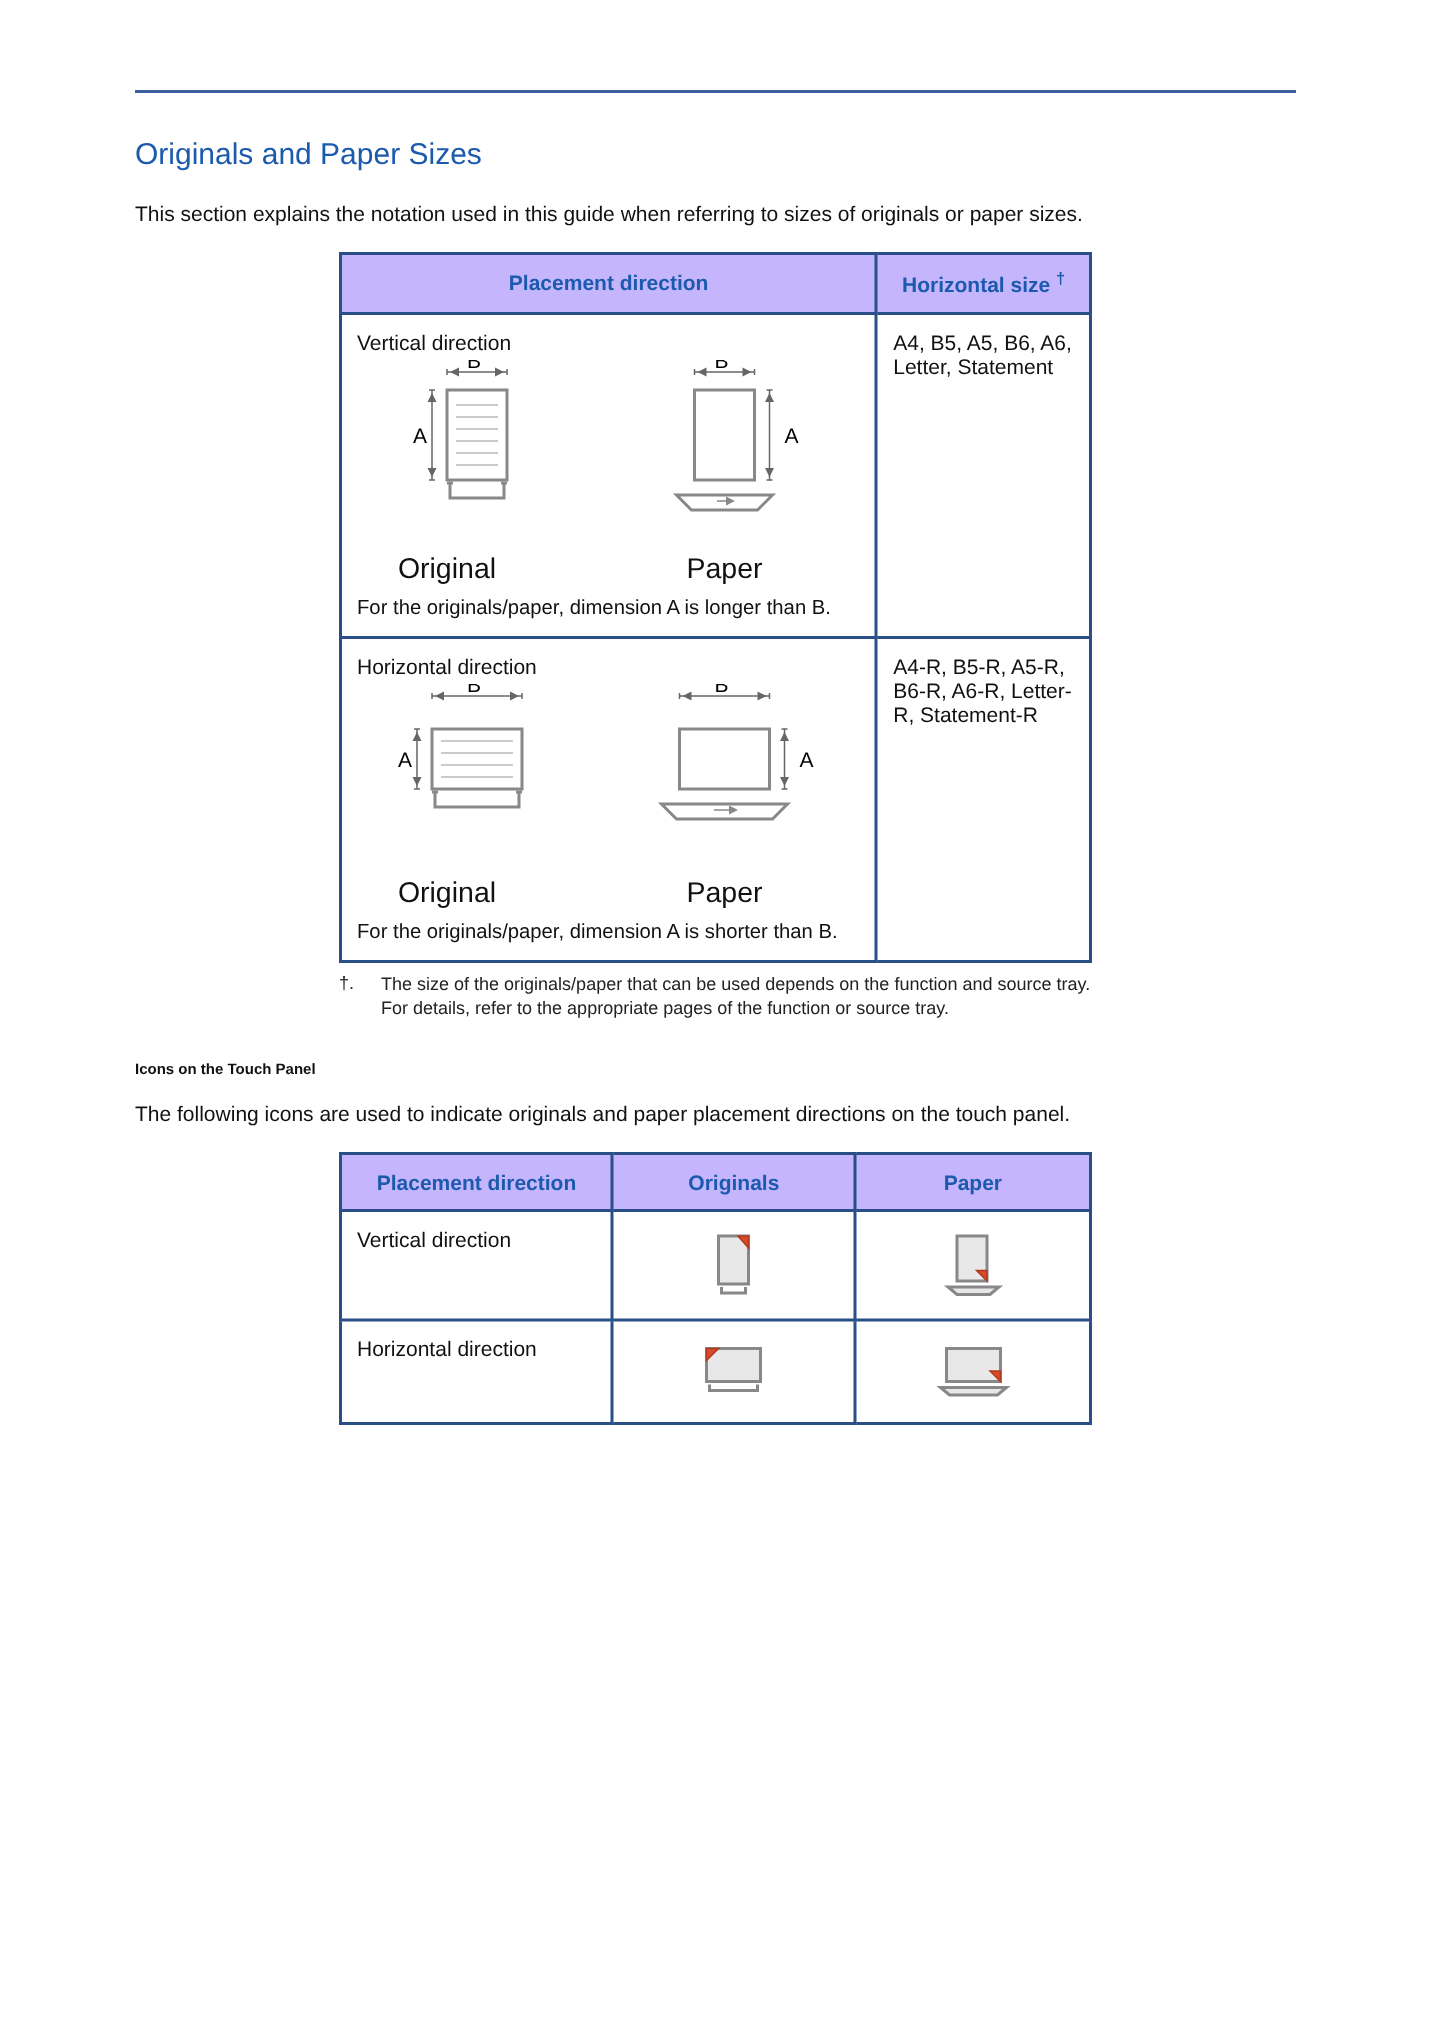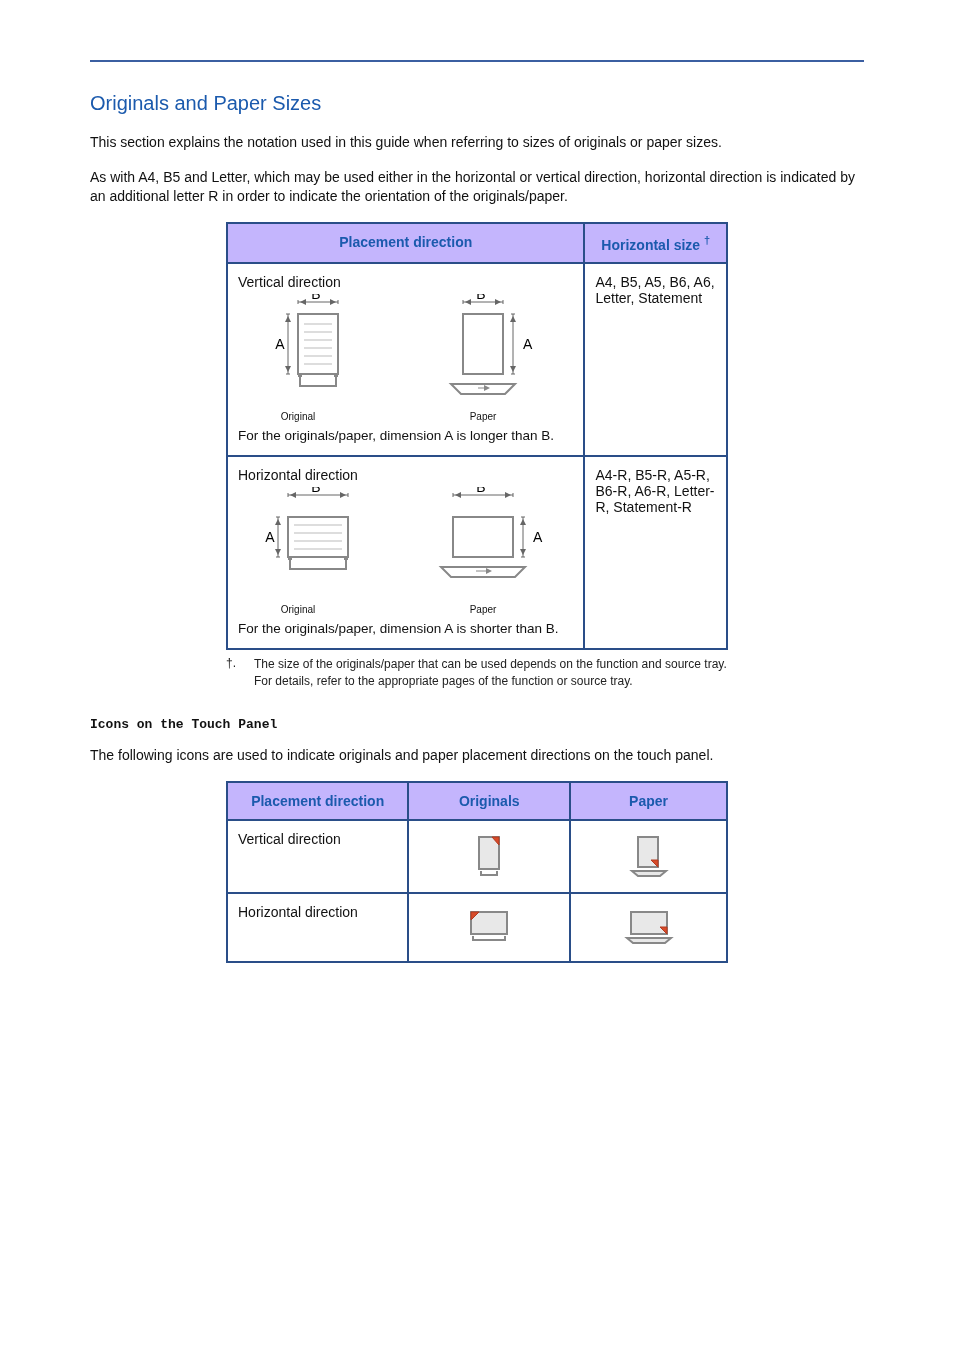--- a/index.html
+++ b/index.html
@@ -31,25 +31,24 @@
     font-weight: normal;
     margin: 0 0 18px 0;
   }
   p.body {
     font-size: 14px;
     line-height: 1.35;
     margin: 0 0 16px 0;
     color: #111;
   }
   h2.sub-title {
-    font-size: 13px;
+    font-size: 10px;
     font-weight: bold;
     color: #111;
     margin: 28px 0 14px 0;
-    font-family: Liberation Mono, monospace;
   }
 
   
   .tbl {
     border-collapse: collapse;
     margin: 0 auto;
   }
   .tbl th, .tbl td {
     border: 2px solid #2a4e88;
     vertical-align: top;
@@ -76,23 +75,23 @@
     font-size: 14px;
     margin: 0 0 4px 0;
   }
   .diag-row {
     display: flex;
     gap: 60px;
     margin: 2px 0 6px 0;
   }
   .diag-col { text-align: center; }
   .label-small {
-    font-size: 10px;
+    font-size: 19px;
     display: block;
-    margin-top: 2px;
+    margin-top: 14px;
     text-align: center;
   }
   .cell-note {
     font-size: 13.5px;
     margin: 2px 0 0 0;
   }
 
   
   .footnote {
     display: flex;
@@ -125,21 +124,20 @@
 </style>
 </head>
 <body>
 
 <div class="page">
   <div class="top-rule"></div>
 
   <h1 class="section-title">Originals and Paper Sizes</h1>
 
   <p class="body">This section explains the notation used in this guide when referring to sizes of originals or paper sizes.</p>
-  <p class="body">As with A4, B5 and Letter, which may be used either in the horizontal or vertical direction, horizontal direction is indicated by an additional letter R in order to indicate the orientation of the originals/paper.</p>
 
   <table class="tbl" style="width:502px;">
     <thead>
       <tr>
         <th style="width:352px;">Placement direction</th>
         <th style="width:150px;">
           <span>Horizontal size</span>
           <span class="sup">†</span>
         </th>
       </tr>

